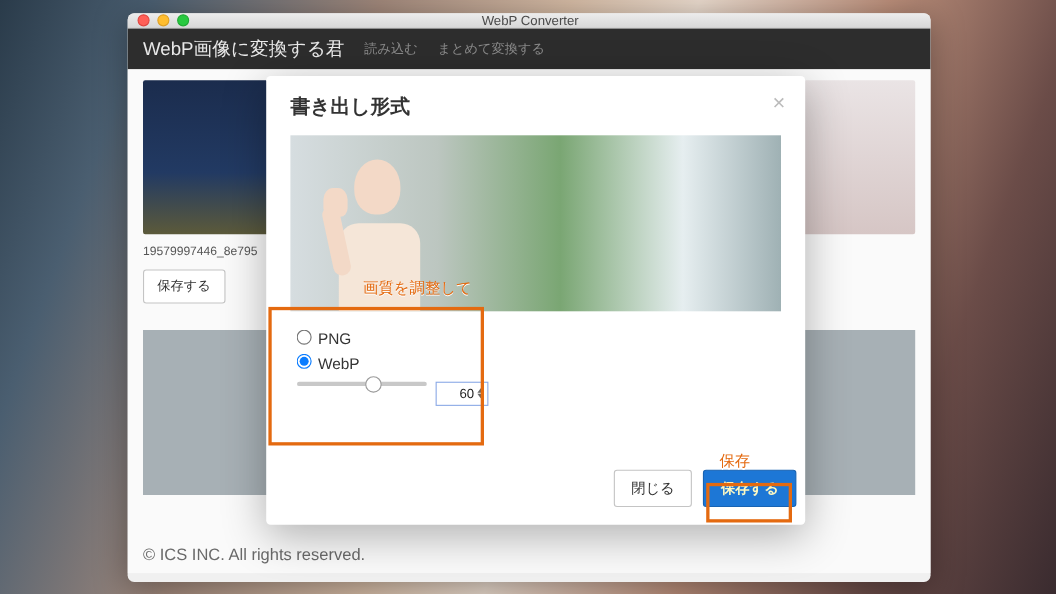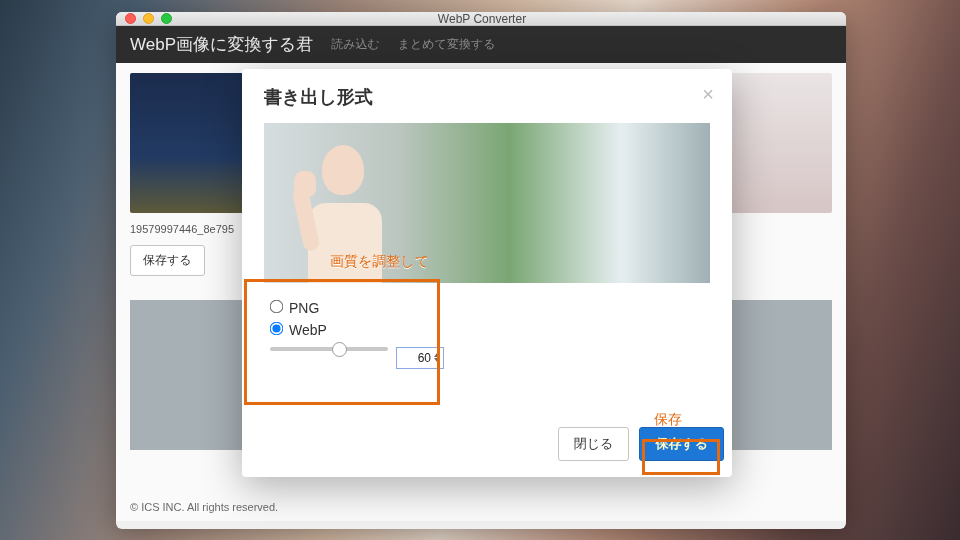--- a/index.html
+++ b/index.html
@@ -35,21 +35,21 @@
   .thumb.city{background:linear-gradient(#1b2c4d,#223a63 60%,#5c5a3a);}
   .thumb.light{background:linear-gradient(#dce8ed,#a9c1c3);}
   .thumb.blossom{background:linear-gradient(#eae4e5,#d6c6c5);}
   .filename{margin-top:10px;font-size:11px;color:#555;}
   .convert-btn{
     margin-top:10px;display:inline-block;background:#fff;border:1px solid #c4c4c4;
     padding:6px 12px;font-size:12px;border-radius:3px;color:#333;
   }
   .thumbs2{display:flex;gap:14px;margin-top:24px;}
   .thumb2{flex:1;height:150px;background:#a7b0b5;}
-  .footer{position:absolute;left:14px;bottom:8px;font-size:11px;color:#6a6a6a;}
+  .footer{position:absolute;left:14px;bottom:8px;font-size:15px;color:#6a6a6a;}
   
   .modal{
     position:absolute;left:126px;top:6px;width:490px;height:408px;
     background:#fff;border-radius:4px;box-shadow:0 10px 40px rgba(0,0,0,.3);
     padding:16px 22px;
   }
   .modal h2{font-size:18px;color:#333;font-weight:600;margin-bottom:14px;}
   .modal-close{position:absolute;right:18px;top:14px;color:#bbb;font-size:20px;cursor:pointer;}
   .preview{
     width:100%;height:160px;background:linear-gradient(90deg,#d6dde0 0%,#bcc6c0 30%,#7aa673 55%,#e6eef0 80%,#9fb1b4 100%);

